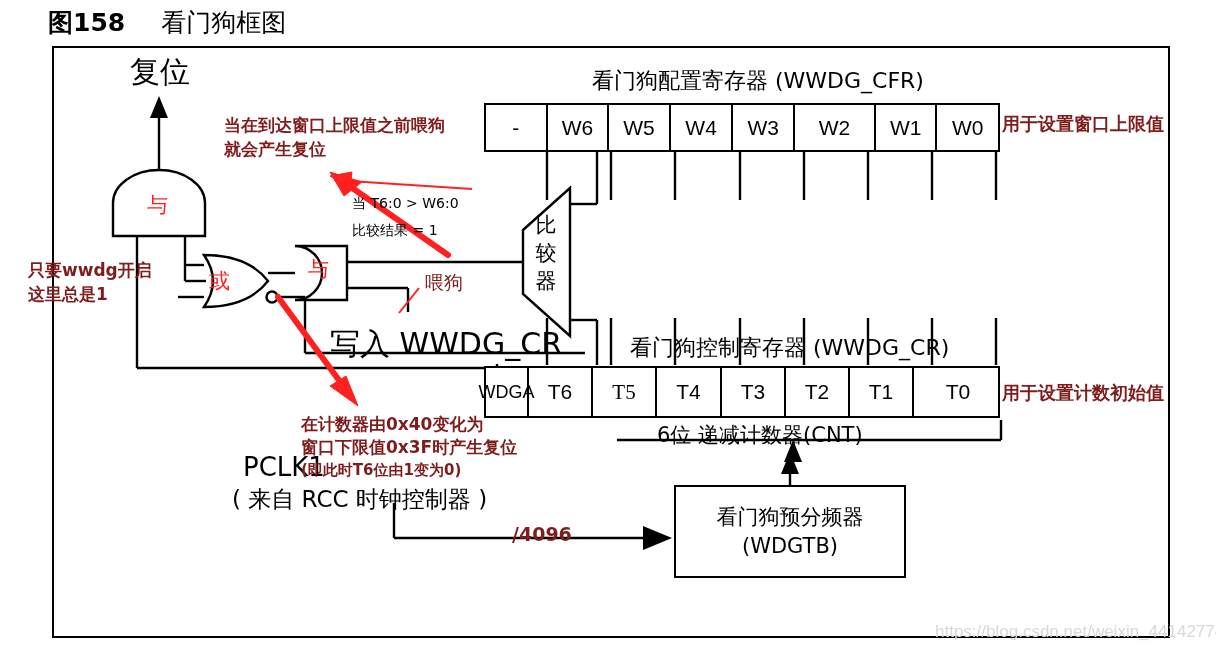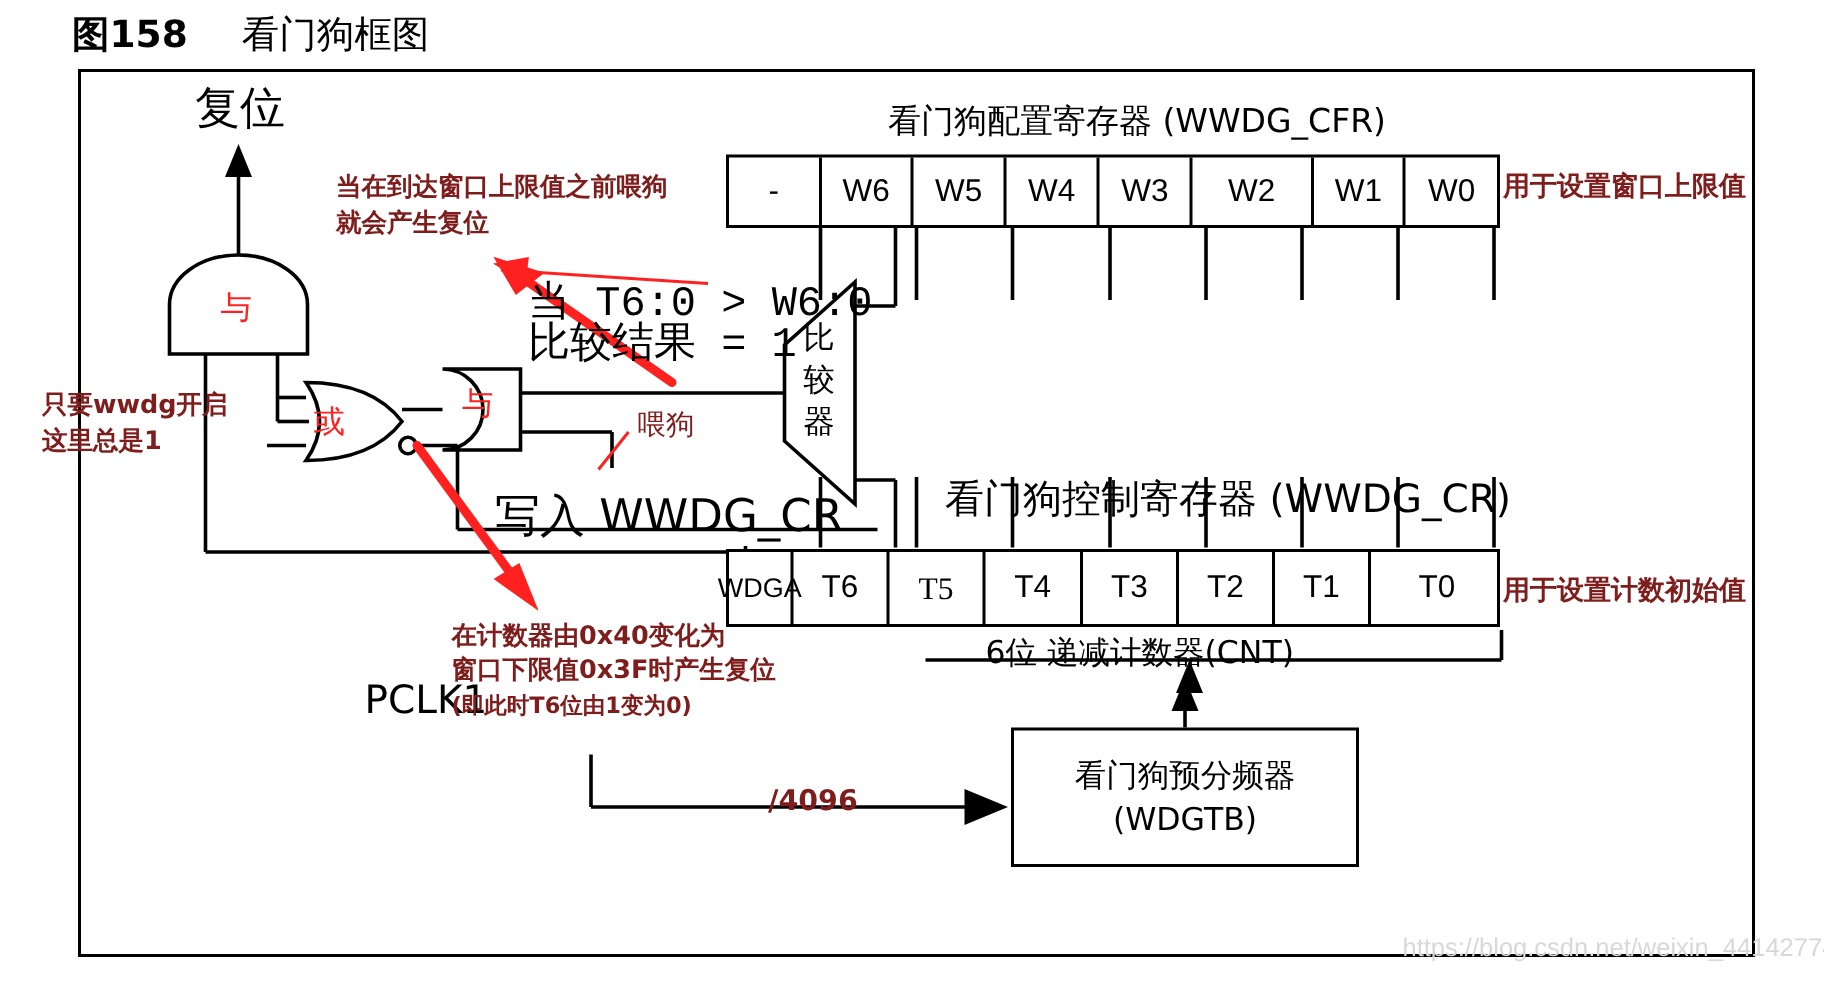--- a/index.html
+++ b/index.html
@@ -41,23 +41,23 @@
   }
   .lbl {
     white-space: nowrap;
     font-family: "DejaVu Sans", sans-serif;
   }
   .red { color: #7f1d1d; }
   .blk { color: #000000; }
 
   .reset-label { left: 130px; top: 52px; font-size: 30px; }
   .cfr-title { left: 592px; top: 66px; font-size: 22px; }
-  .cr-title  { left: 630px; top: 315px; font-size: 26px; }
+  .cr-title  { left: 630px; top: 333px; font-size: 22px; }
   .cnt-label { left: 657px; top: 421px; font-size: 21px; }
-  .cmp-out-note { left: 352px; top: 190px; font-size: 28px; line-height: 27px; font-family: Liberation Mono, monospace; }
+  .cmp-out-note { left: 352px; top: 190px; font-size: 14px; line-height: 27px; }
   .write-cr { left: 330px; top: 294px; font-size: 30px; margin-top: 30px; }
   .feed { left: 425px; top: 270px; font-size: 19px; }
   .pclk { left: 243px; top: 452px; font-size: 26px; }
   .pclk2 { left: 232px; top: 484px; font-size: 23px; }
   .div4096 { left: 512px; top: 523px; font-size: 19px; font-weight: bold;}
   .ann-top { left: 224px; top: 113px; font-size: 17px; line-height: 24px; font-weight: bold; }
   .ann-left { left: 28px; top: 258px; font-size: 17px; line-height: 24px; font-weight: bold; }
   .ann-bottom { left: 301px; top: 413px; font-size: 17px; line-height: 23px; font-weight: bold;}
   .ann-bottom .small { font-size: 15px; }
   .ann-cfr { left: 1002px; top: 112px; font-size: 18px; font-weight: bold; }
@@ -250,20 +250,21 @@
 
   <div class="abs lbl blk cmp-out-note">
     <div>当 T6:0 &gt; W6:0</div>
     <div>比较结果 = 1</div>
   </div>
 
   <div class="abs lbl blk write-cr">写入 WWDG_CR</div>
   <div class="abs lbl red feed">喂狗</div>
 
   <div class="abs lbl blk pclk">PCLK1</div>
+  <div class="abs lbl blk pclk2">( 来自 RCC 时钟控制器 )</div>
   <div class="abs lbl red div4096">/4096</div>
 
   <div class="abs presc blk">
     <div>看门狗预分频器</div>
     <div>(WDGTB)</div>
   </div>
 
   <div class="abs lbl red ann-top">
     <div>当在到达窗口上限值之前喂狗</div>
     <div>就会产生复位</div>

